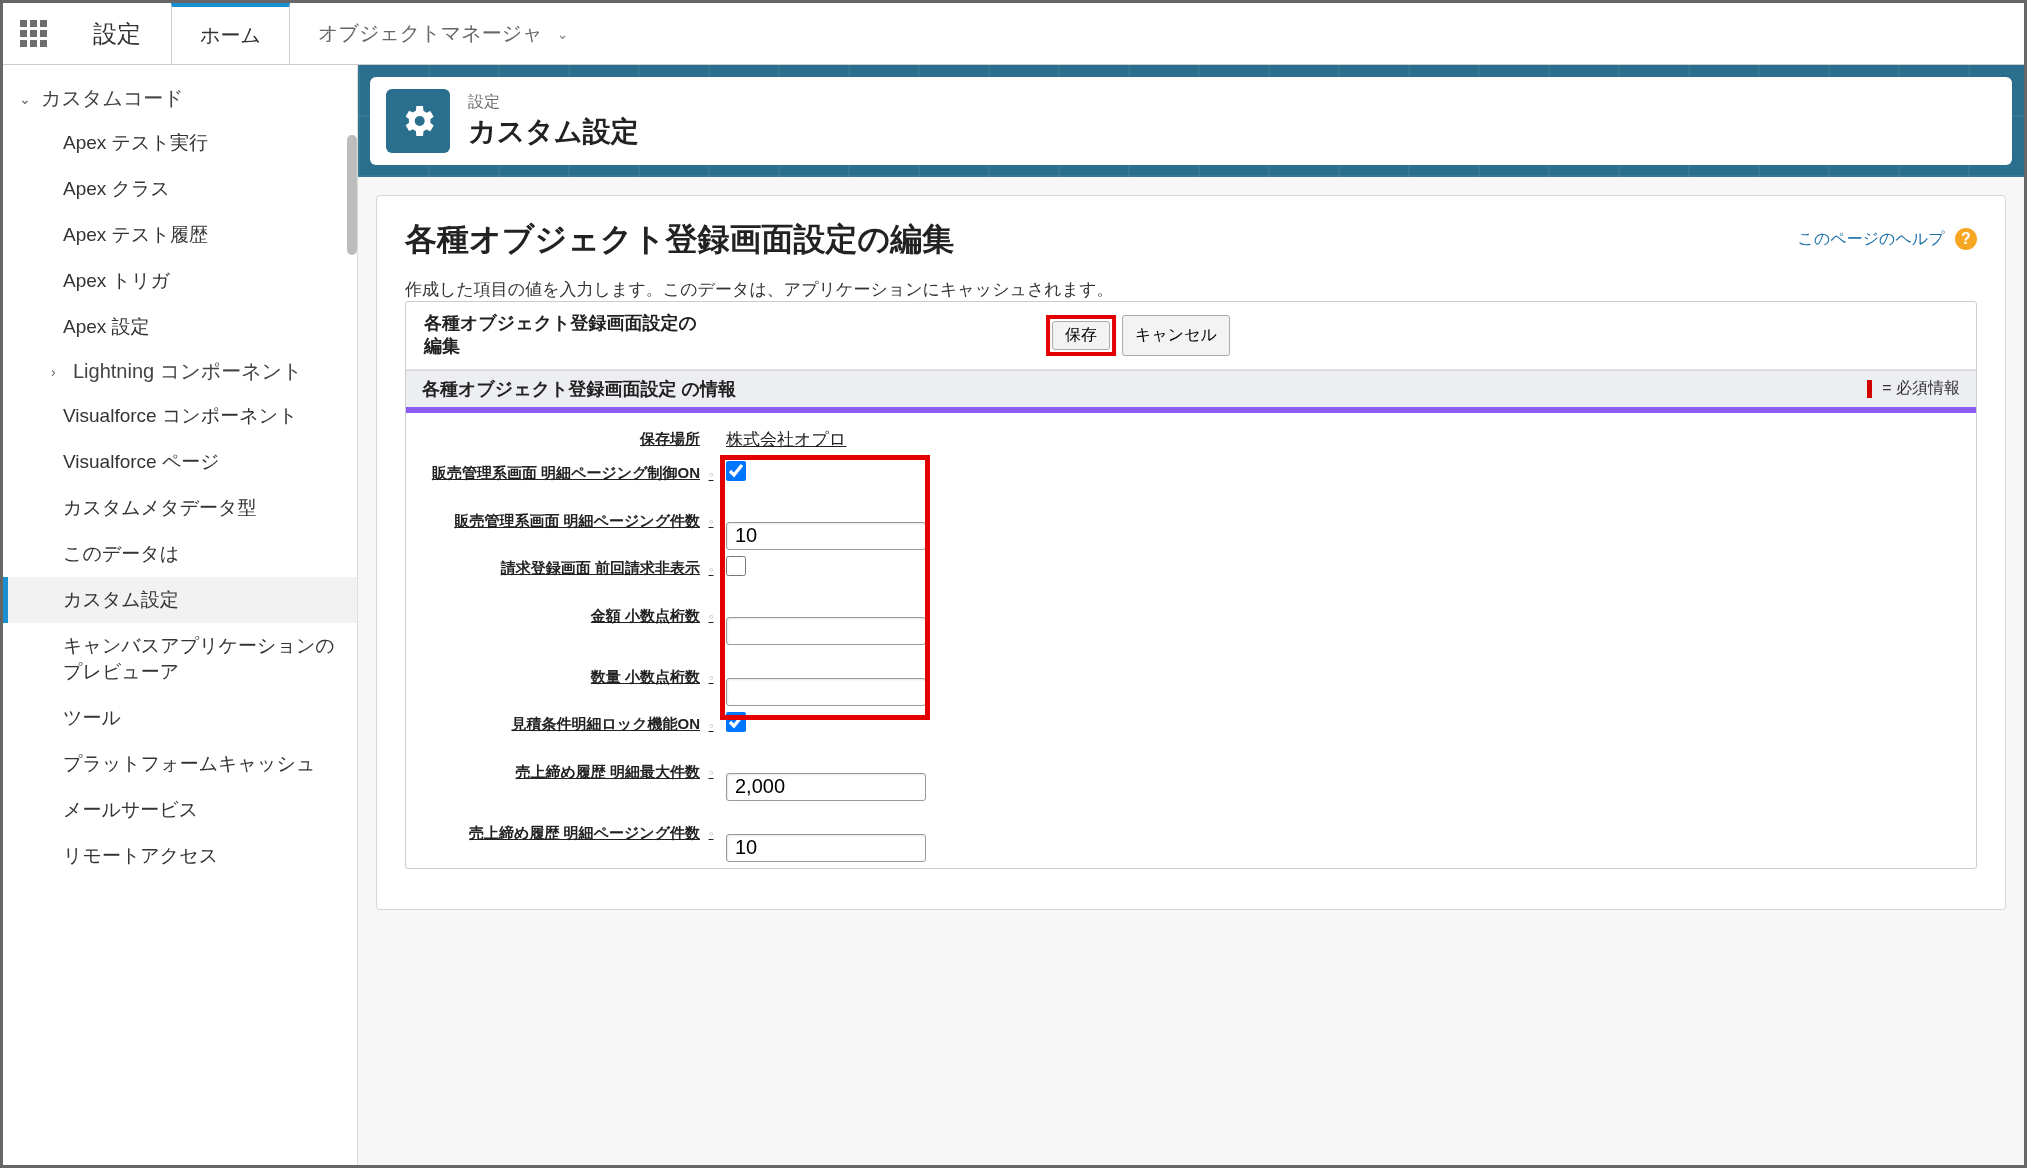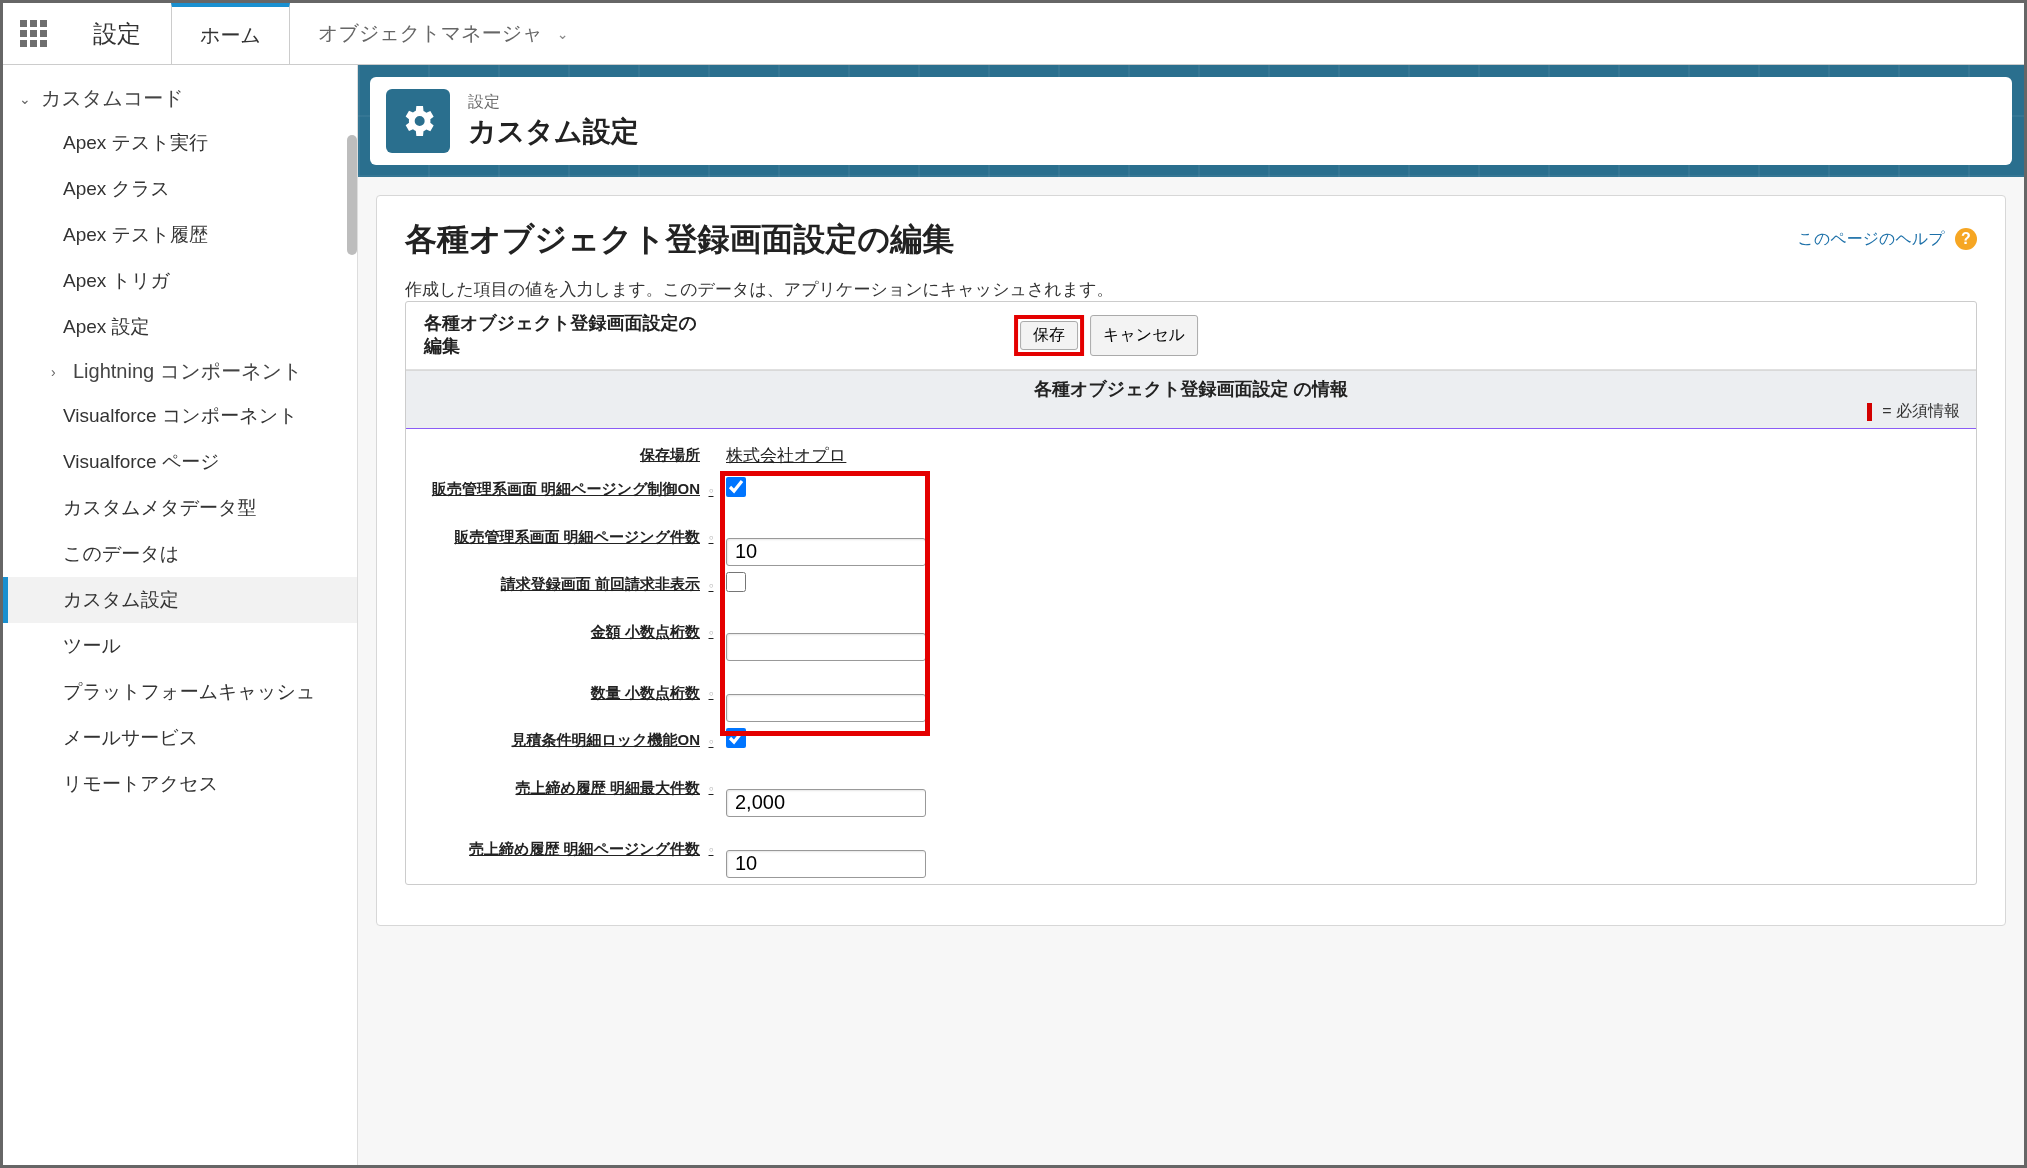--- a/index.html
+++ b/index.html
@@ -32,24 +32,24 @@
     .hdr-txt small { display:block; color:#6a6a6a; font-size:16px; }
     .hdr-txt strong { display:block; font-size:28px; font-weight:bold; color:#222; }
     .body-panel { margin:18px; background:#fff; border:1px solid #d7d7d7; border-radius:4px; padding:22px 28px 40px; }
     .body-panel h1 { font-size:32px; color:#222; margin-bottom:16px; }
     .help-link { float:right; font-size:16px; color:#1b6fa8; margin-top:10px; }
     .help-link .qmark { display:inline-block; width:22px; height:22px; border-radius:50%; background:#f6a623; color:#fff; text-align:center; line-height:22px; font-weight:bold; margin-left:6px; }
     .desc { font-size:17px; color:#333; }
     .inner-panel { border:1px solid #ccc; border-radius:3px; }
     .inner-hdr { display:flex; align-items:center; padding:10px 18px; border-bottom:1px solid #e0e0e0; position:relative; }
     .inner-hdr .title { font-weight:bold; font-size:18px; max-width:280px; line-height:1.3; }
-    .inner-hdr .btns { position:absolute; left:700px; transform:translateX(-50%); display:flex; gap:6px; }
+    .inner-hdr .btns { position:absolute; left:732px; transform:translateX(-50%); display:flex; gap:6px; }
     .sf-btn { background:#f3f3f3; border:1px solid #aaa; border-radius:3px; padding:3px 12px; font-size:16px; cursor:pointer; }
     .red-box { border:4px solid #e40000; padding:2px; }
-    .section-band { background:#eceef1; padding:6px 16px; display:flex; align-items:center; border-top:1px solid #d9d9d9; border-bottom:1px solid #8b5cf6;flex-direction:column; }
+    .section-band { background:#eceef1; padding:6px 16px; display:flex; align-items:center; border-top:1px solid #d9d9d9; border-bottom:6px solid #8b5cf6; }
     .section-band .s-title { font-weight:bold; font-size:18px; }
     .req-note { margin-left:auto; font-size:16px; color:#333; }
     .req-note .bar { display:inline-block; width:5px; height:18px; background:#d30000; vertical-align:middle; margin-right:6px; }
     .form { padding:10px 18px 4px; }
     .form-wrap { position:relative;text-decoration:underline; }
     .row { display:flex; align-items:center; min-height:34px; padding:2px 0; }
     .lbl { width:280px; text-align:right; font-size:15px; font-weight:bold; padding-right:4px; color:#222; }
     .hint-dot { width:14px; text-align:center; color:#bbb; font-size:14px; }
     .val-cell { flex:1; padding-left:8px; }
     .val-static { text-decoration:underline; font-size:17px; }
@@ -98,20 +98,21 @@
       <div class="sitem">Apex 設定</div>
       <div class="sgroup" style="padding-left:48px;">
         <span class="caret">›</span>
         <span>Lightning コンポーネント</span>
       </div>
       <div class="sitem">Visualforce コンポーネント</div>
       <div class="sitem">Visualforce ページ</div>
       <div class="sitem">カスタムメタデータ型</div>
       <div class="sitem">このデータは</div>
       <div class="sitem active">カスタム設定</div>
+      <div class="sitem">キャンバスアプリケーションのプレビューア</div>
       <div class="sitem">ツール</div>
       <div class="sitem">プラットフォームキャッシュ</div>
       <div class="sitem">メールサービス</div>
       <div class="sitem">リモートアクセス</div>
       <div class="side-scroll-thumb"></div>
     </div>
 
     <div class="content">
       <div class="hdr-band">
         <div class="hdr-card">

